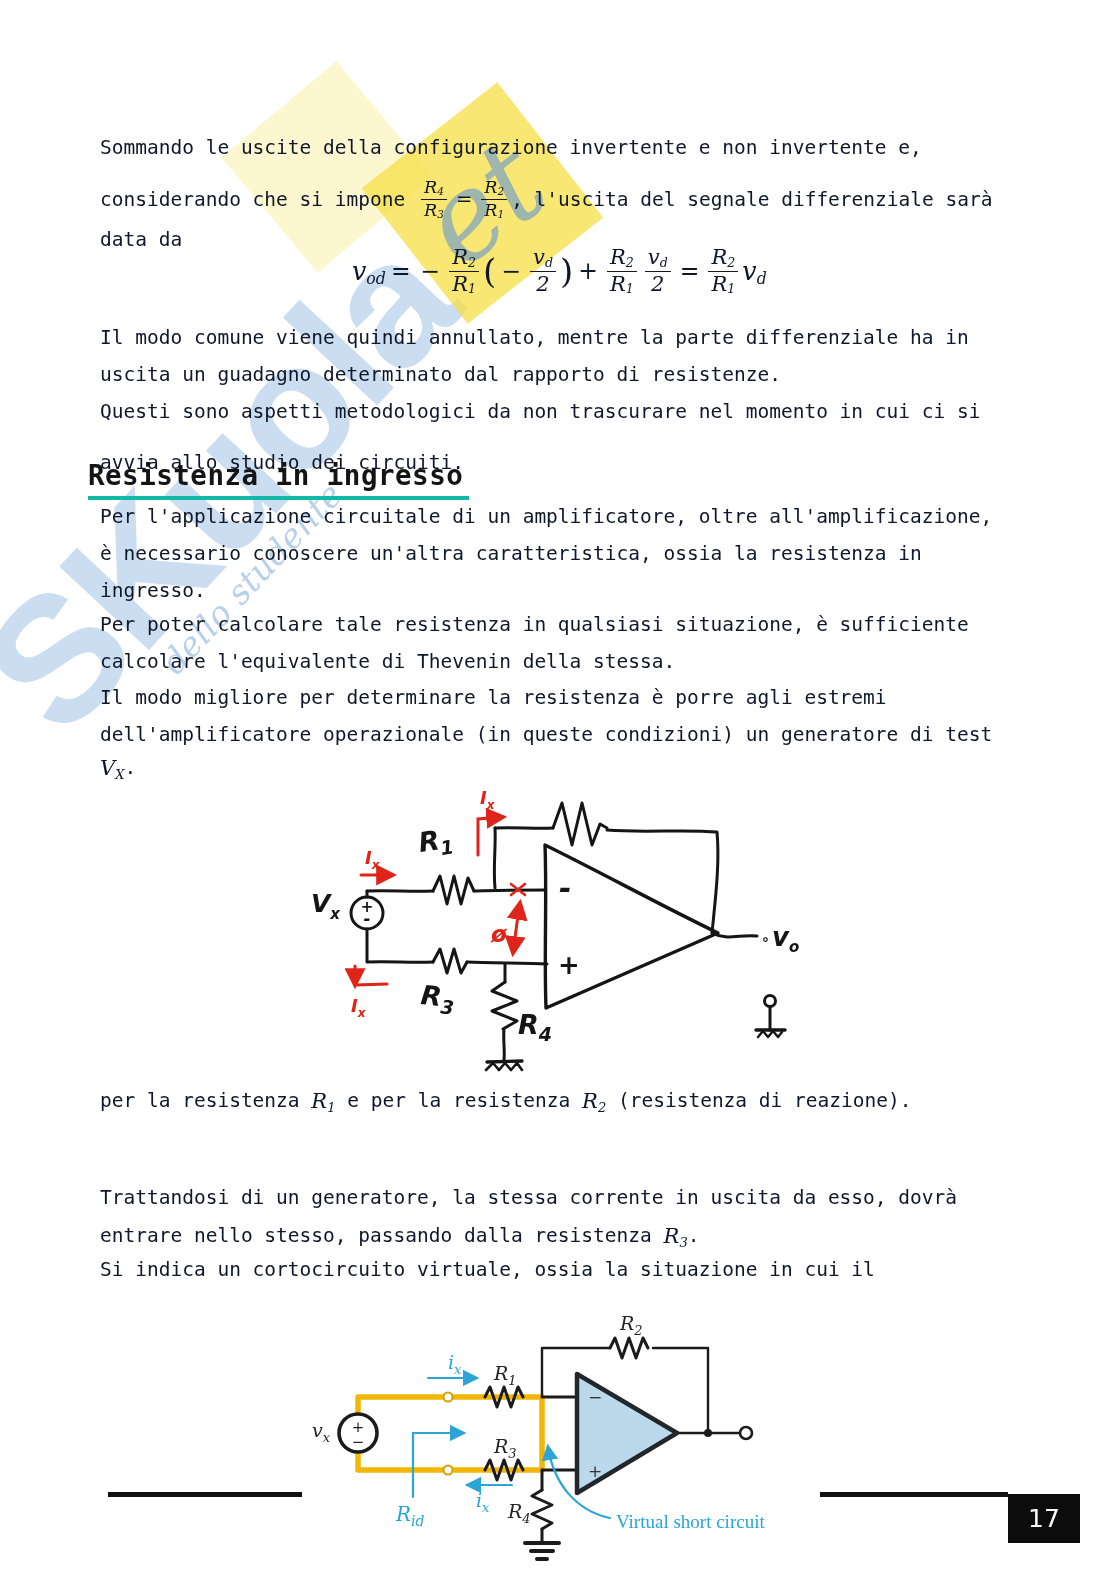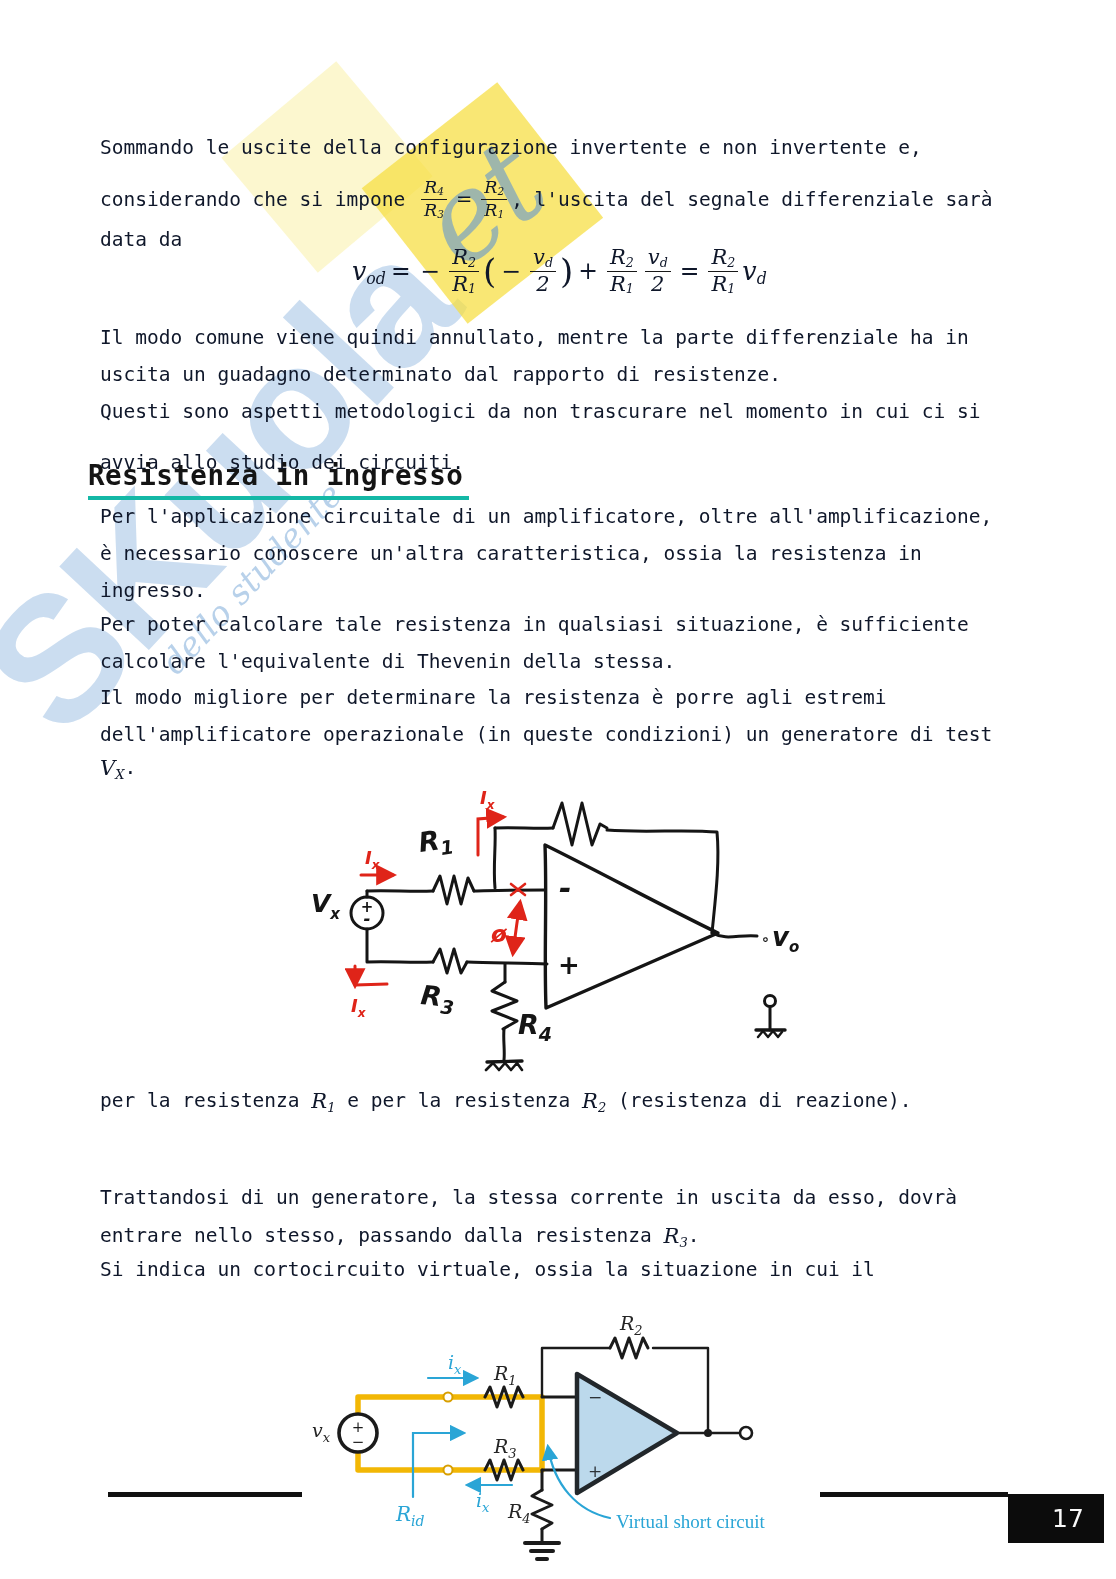--- a/index.html
+++ b/index.html
@@ -49,21 +49,21 @@
   .hndred{font-family:"DejaVu Sans",sans-serif;font-style:italic;font-weight:bold;fill:#df2419;}
   .ser{font-family:"DejaVu Serif",serif;font-style:italic;fill:#252525;}
   .serblue{font-family:"DejaVu Serif",serif;font-style:italic;fill:#2aa5d6;}
   .capblue{font-family:"Liberation Serif",serif;fill:#2aa5d6;}
   
   .rule{position:absolute;height:5px;background:#111;z-index:2;}
   .rule-left{left:108px;top:1492px;width:194px;}
   .rule-right{left:820px;top:1492px;width:188px;}
   .page-box{position:absolute;left:1008px;top:1494px;width:72px;height:49px;background:#0c0c0c;
             z-index:2;display:flex;align-items:center;justify-content:center;
-            font-family:"DejaVu Sans",sans-serif;font-size:25px;color:#fafafa;padding-left:24px;}
+            font-family:"DejaVu Sans",sans-serif;font-size:25px;color:#fafafa;}
 </style>
 </head>
 <body>
 
 <div class="page">
 
   <div class="wm-layer">
     <div class="wm-badge2"></div>
     <div class="wm-main">
       <span class="wm-word">SKuola</span>

